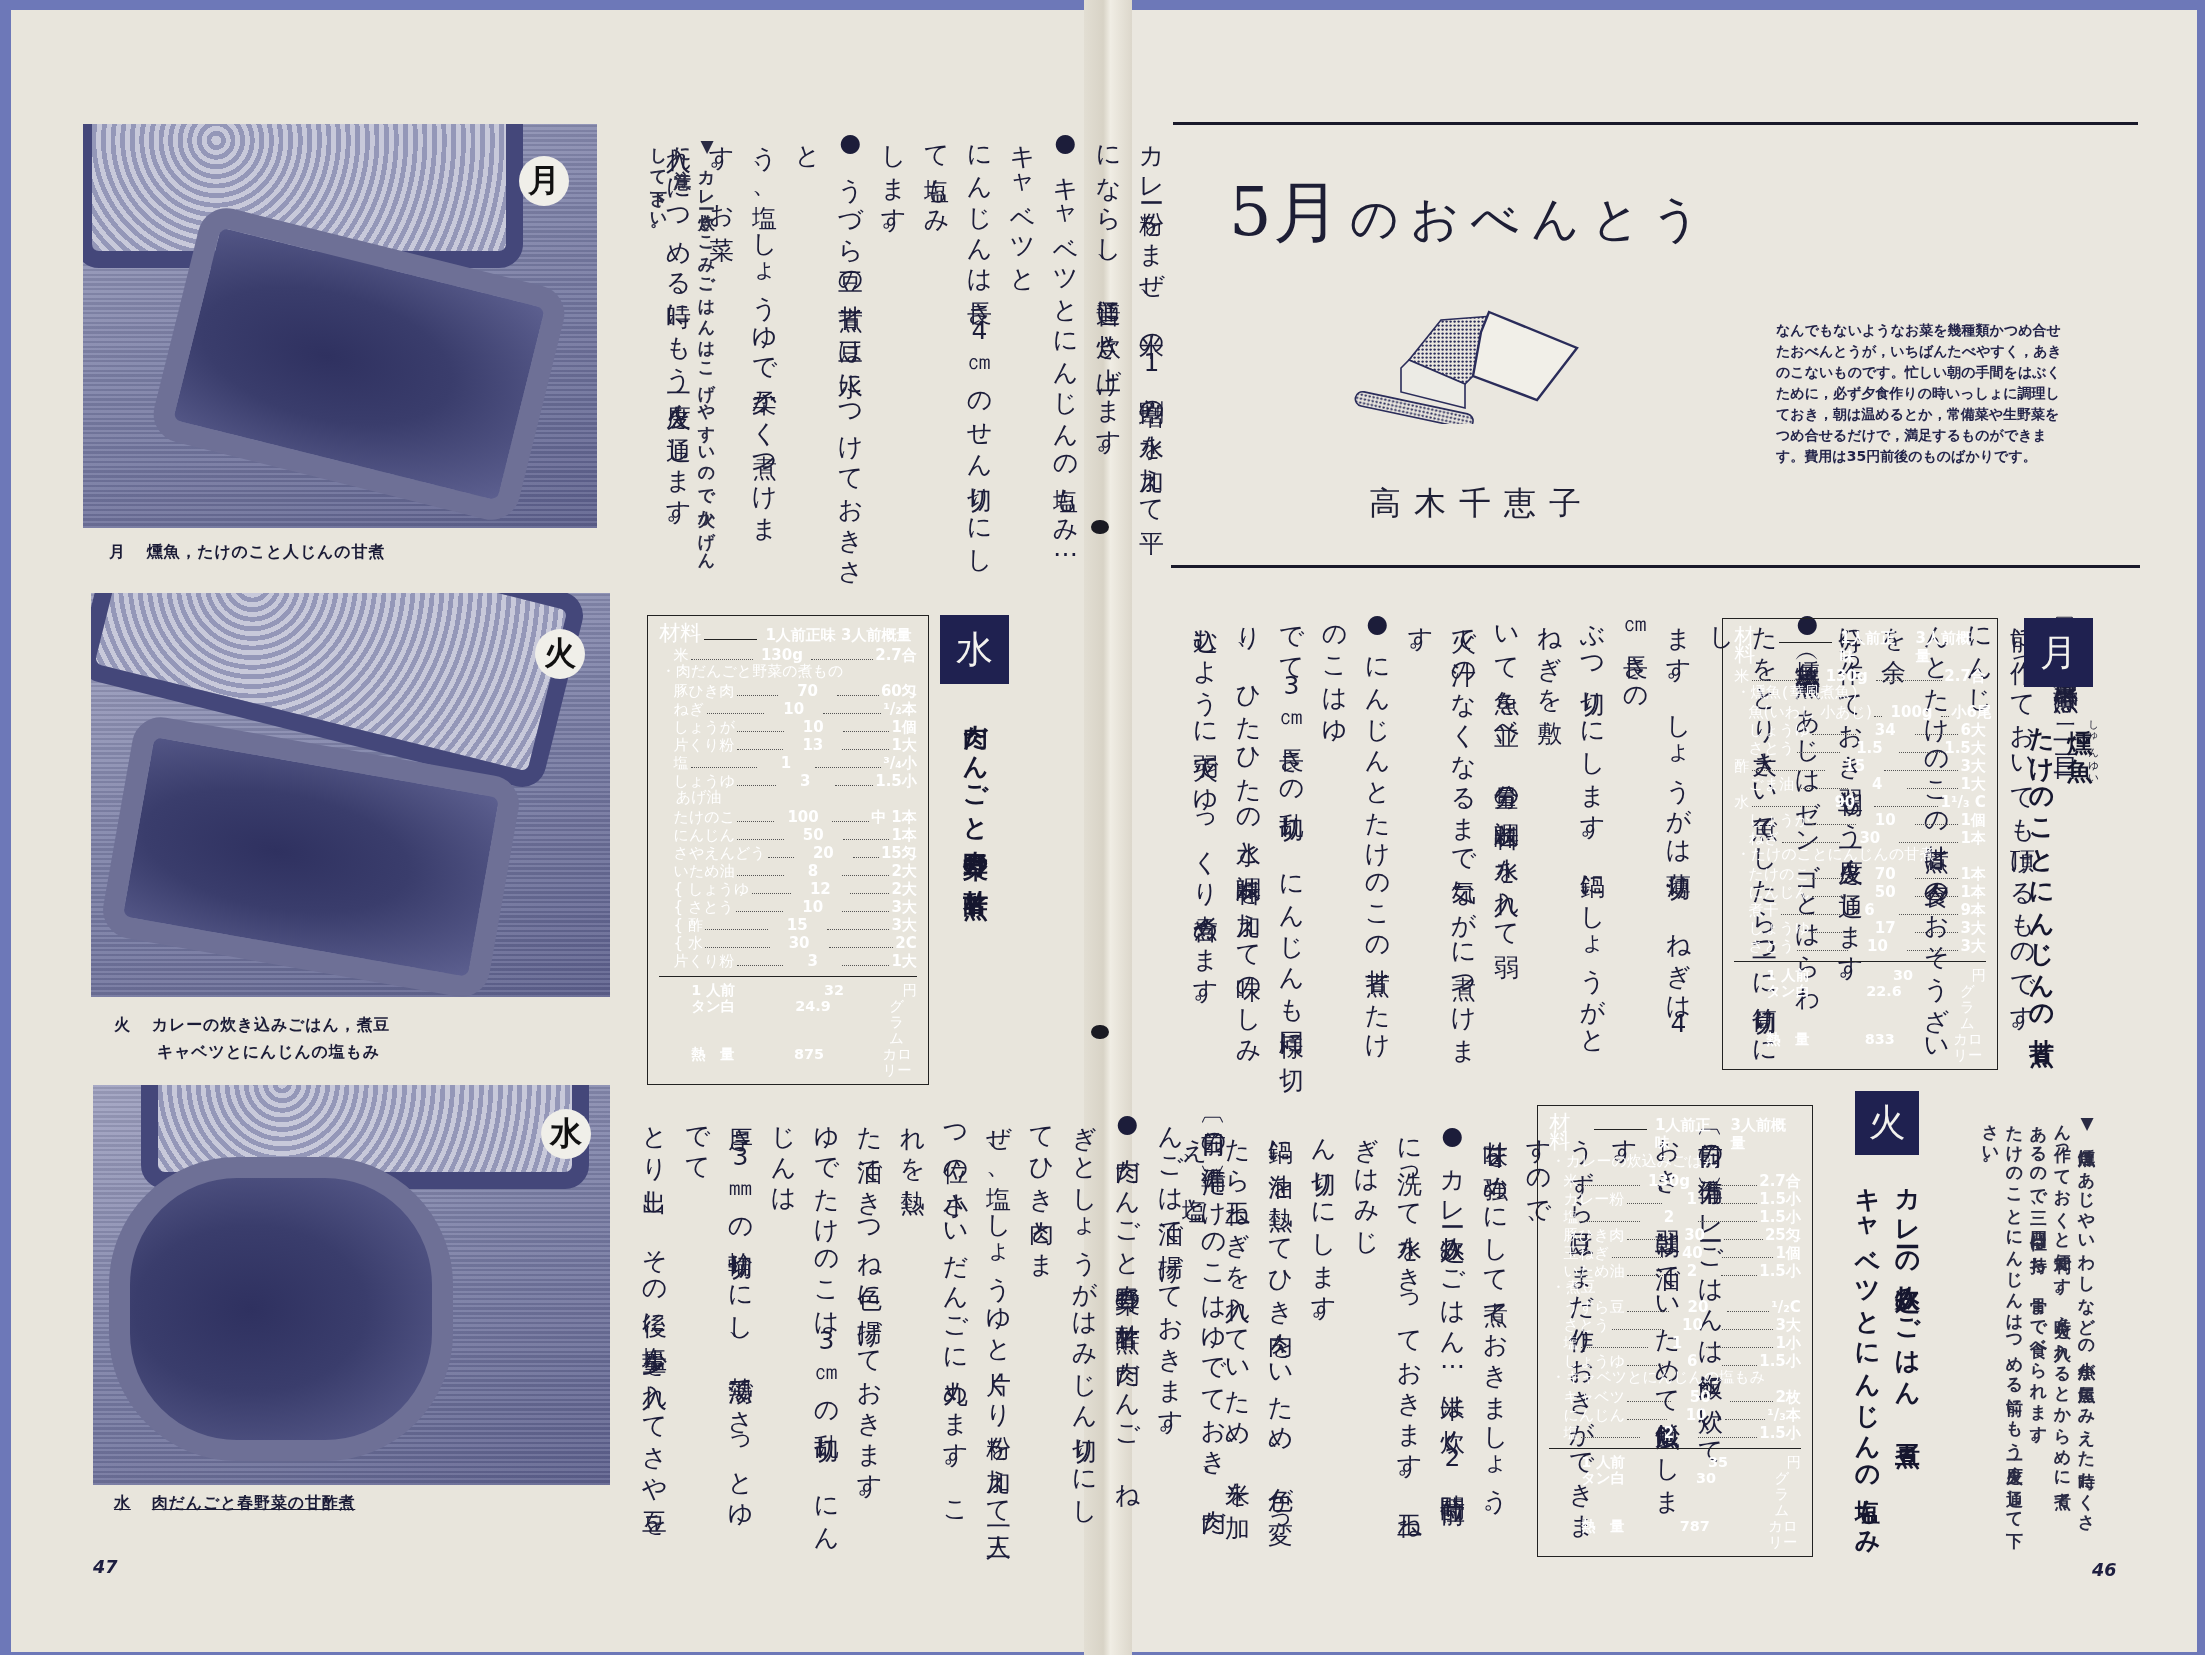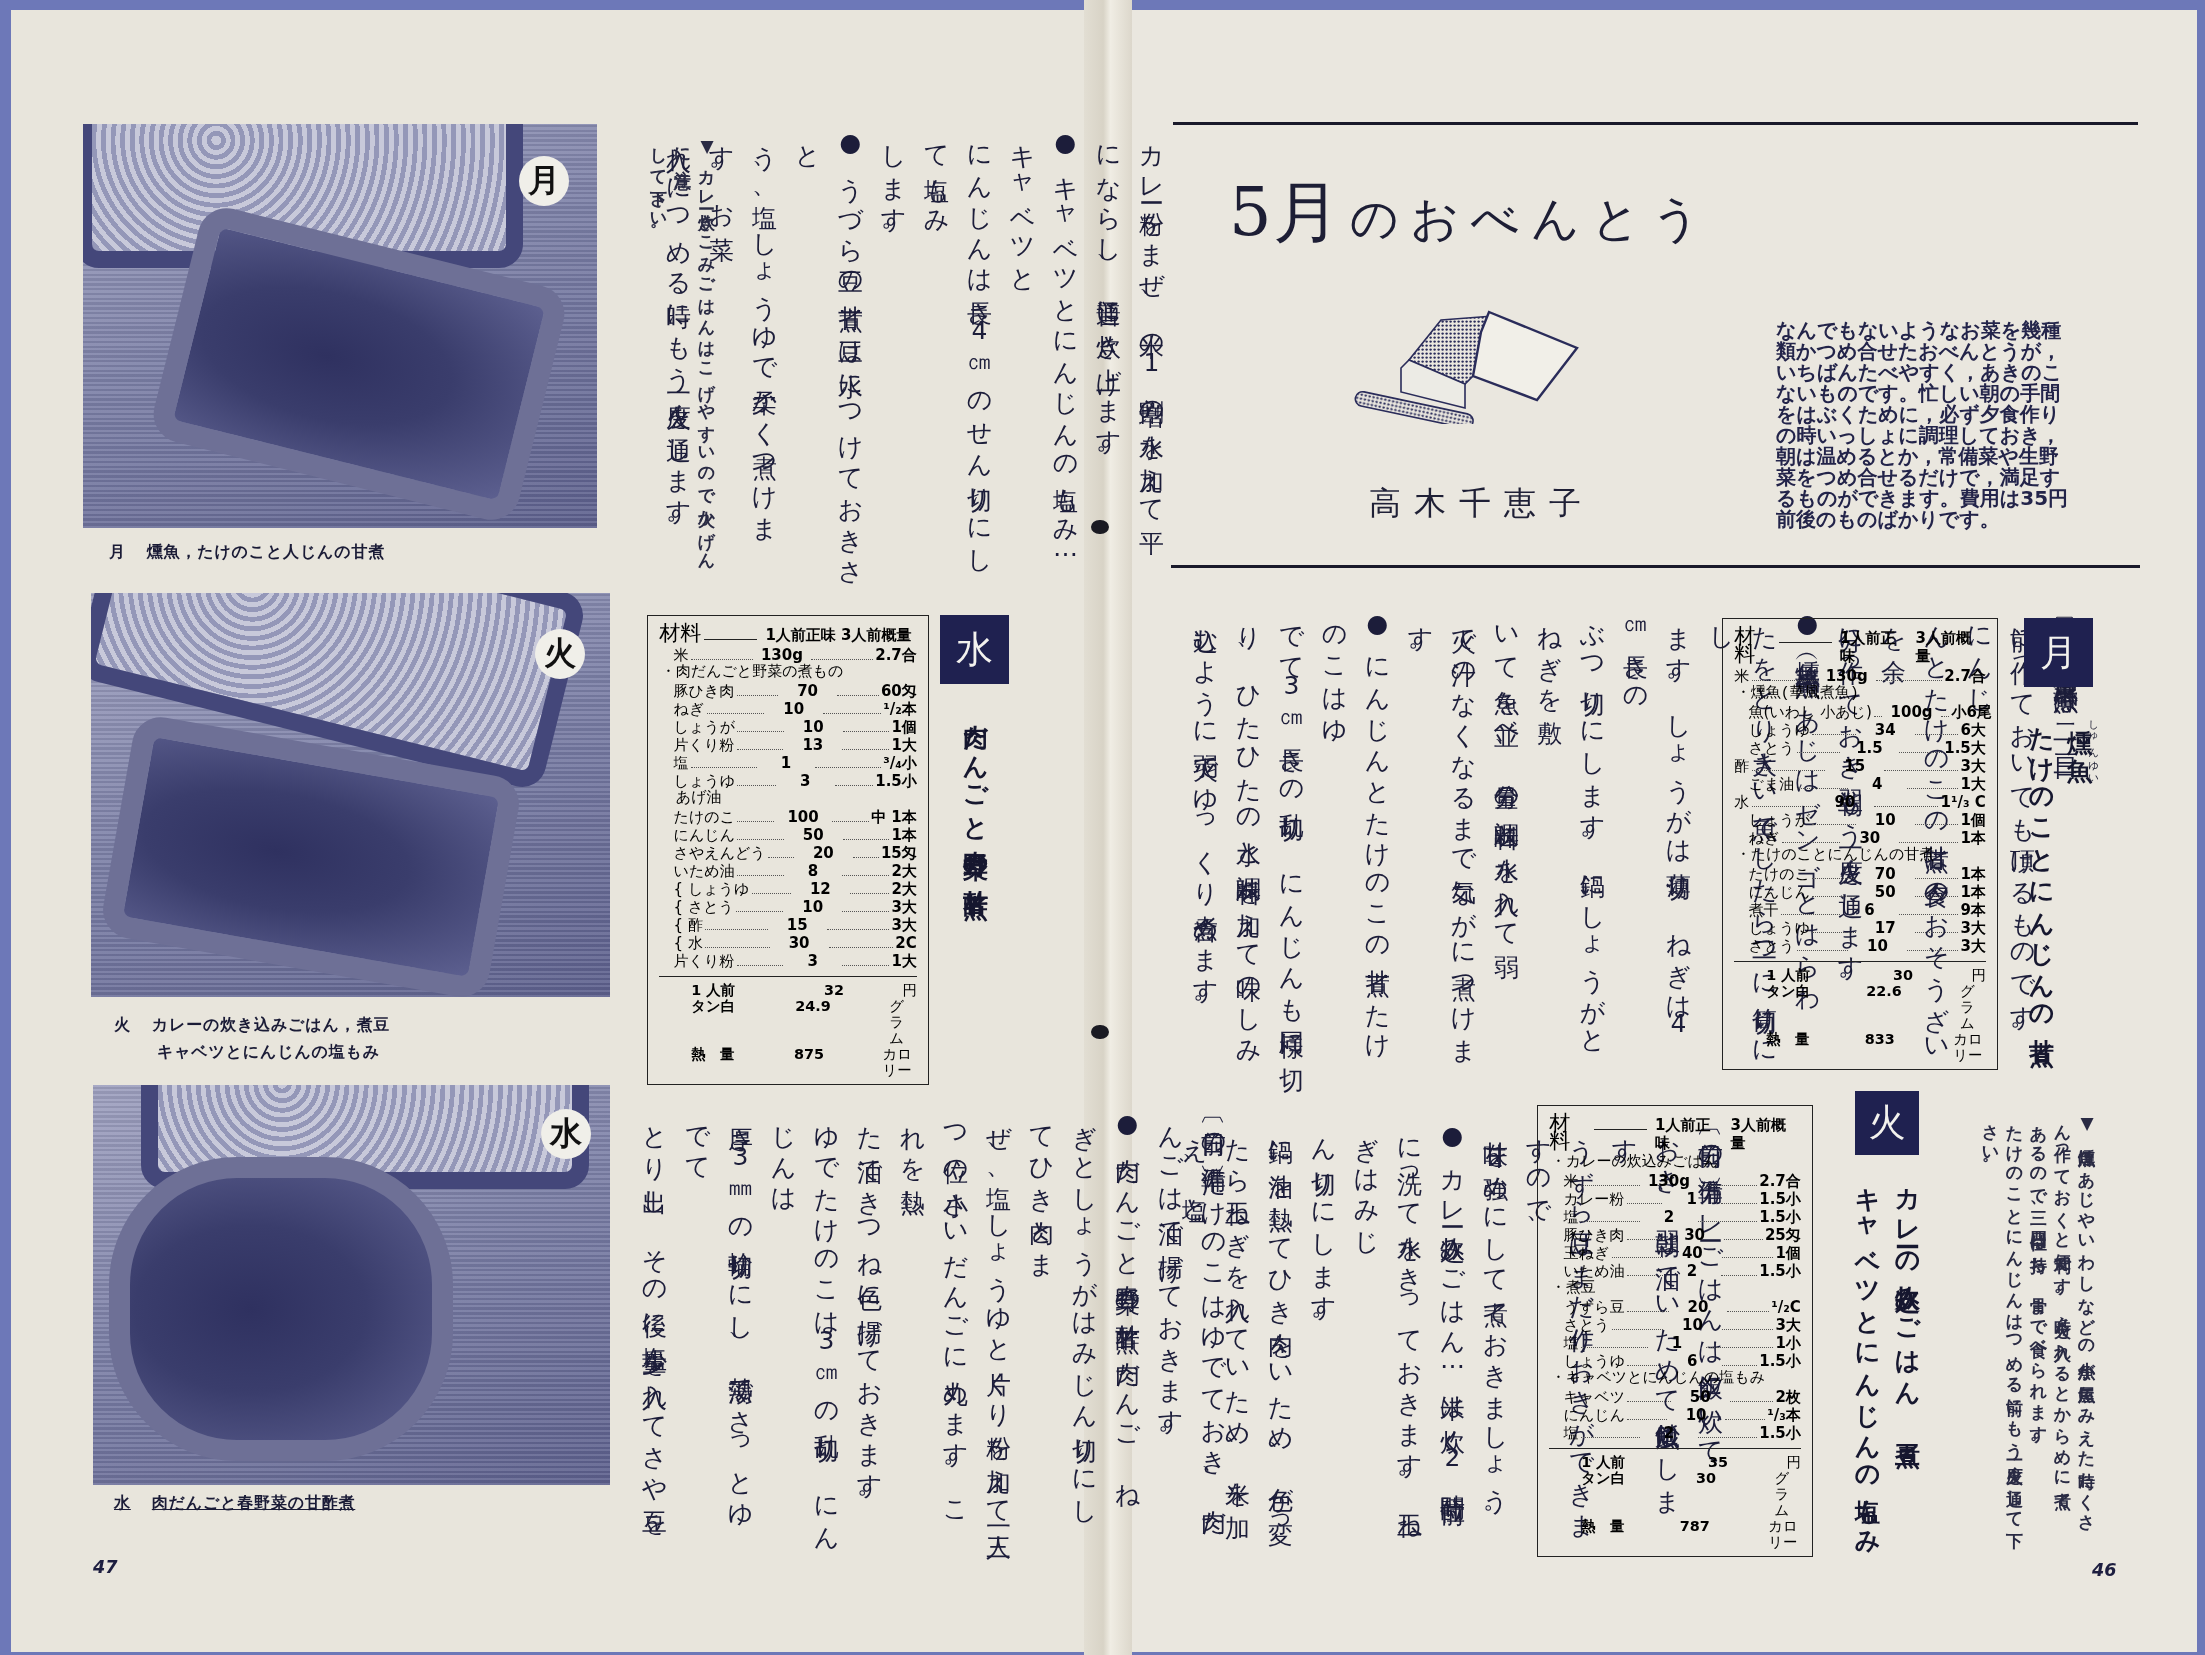--- a/index.html
+++ b/index.html
@@ -49,21 +49,21 @@
   .caption .day { margin-right: 21px; }
 
   
   .body-text { font-size: 25px; line-height: 43px; letter-spacing: 2.4px; color: #1c1d3a; }
   .note-text { font-size: 17px; line-height: 24px; letter-spacing: 1.6px; color: #2a2b44; font-weight: bold; }
 
   
   .recipe-table {
     position: absolute; border-left: 1.6px solid #222; border-right: 1.6px solid #222;
     border-top: 1.6px solid #222; border-bottom: 1.6px solid #222;
-    padding: 8px 11.2px 6.4px 11.2px; font-size: 15px; line-height: 18px; color: #000000;
+    padding: 8px 11.2px 6.4px 11.2px; font-size: 15px; line-height: 18px; color: #ffffff;
   }
   .recipe-table .thead { display: flex; align-items: baseline; font-size: 15px; font-weight: bold; margin-bottom: 1.6px; }
   .recipe-table .thead .t1 { font-size: 21px; font-weight: normal; }
   .recipe-table .thead .line { width: 53px; border-bottom: 1.6px solid #222; margin: 0 8px 0 3.2px; }
   .recipe-table .row { display: flex; align-items: baseline; white-space: nowrap; }
   .recipe-table .row .nm { flex: 0 0 auto; }
   .recipe-table .row .dots1, .recipe-table .row .dots2 { flex: 1 1 auto; border-bottom: 1.6px dotted #555; margin: 0 2.4px 4px 2.4px; min-width: 8px; }
   .recipe-table .row .q1 { flex: 0 0 54px; text-align: center; font-weight: bold; }
   .recipe-table .row .q3 { flex: 0 0 auto; text-align: right; font-weight: bold; }
   .recipe-table .section { padding-left: 1.6px; white-space: nowrap; font-family: Liberation Mono, monospace; }
@@ -79,21 +79,21 @@
   }
   .dish-title { position: absolute; font-size: 25px; font-weight: bold; line-height: 35px; letter-spacing: 2.4px; color: #16172f; }
 
   .rule { position: absolute; height: 3.2px; background: #1a1a2a; }
   .page-number { position: absolute; font-size: 17.6px; font-style: italic; font-weight: bold; color: #1d1e40; }
 
   .title { position: absolute; left: 1229px; top: 167px; color: #1d1e35; white-space: nowrap; }
   .title .big { font-size: 67px; font-family: "DejaVu Serif", serif; letter-spacing: 1.6px; }
   .title .small { font-size: 48px; font-family: Liberation Mono, monospace; letter-spacing: 11.2px; margin-left: 8px; }
   .author { position: absolute; left: 1369px; top: 482px; font-size: 32px; letter-spacing: 13px; font-family: "DejaVu Serif", serif; color: #1f2036; }
-  .intro { position: absolute; left: 1776px; top: 320px; width: 296px; font-size: 20px; line-height: 21px; font-weight: bold; color: #23244a; }
+  .intro { position: absolute; left: 1776px; top: 320px; width: 296px; font-size: 14px; line-height: 21px; font-weight: bold; color: #23244a; }
 </style>
 </head>
 <body>
 
 <div class="spread">
   <div class="page page-left"></div>
   <div class="page page-right"></div>
 </div>
 <div class="gutter" style="left:1084px;"></div>
 <div class="staple" style="top:520px;"></div>

